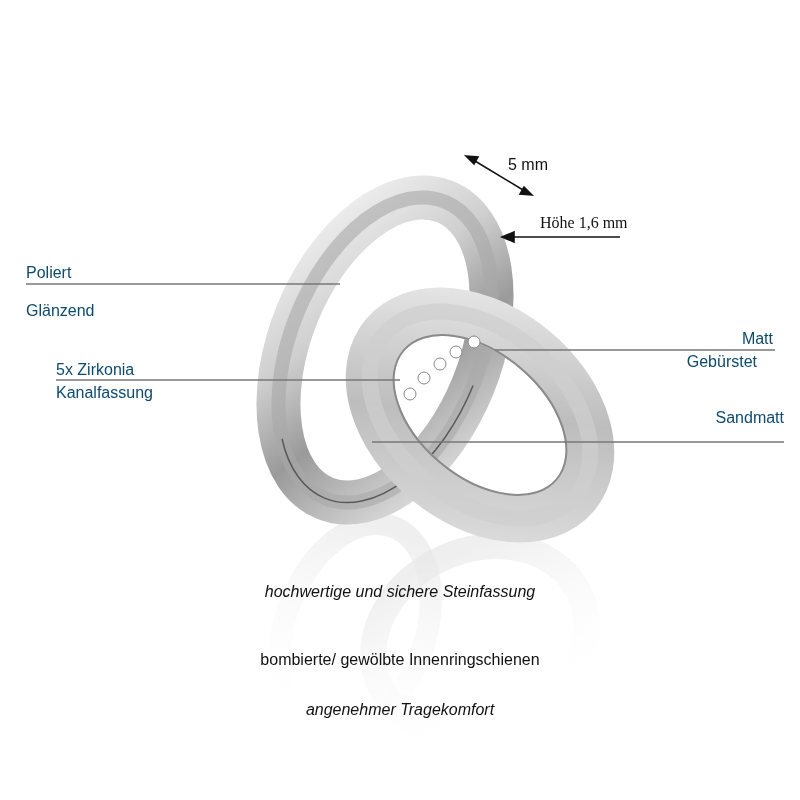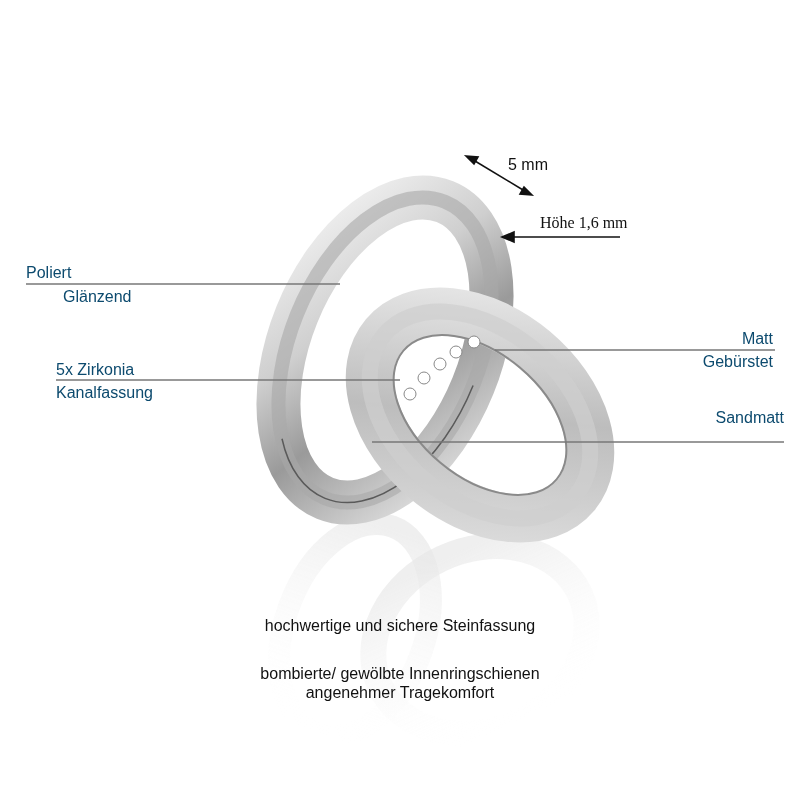--- a/index.html
+++ b/index.html
@@ -75,27 +75,27 @@
       <line x1="56" y1="380" x2="400" y2="380"></line>
       <line x1="495" y1="350" x2="775" y2="350"></line>
       <line x1="372" y1="442" x2="784" y2="442"></line>
     </g>
   </svg>
 
   <div class="dim" style="left:508px; top:156px;">5 mm</div>
   <div class="dim" style="left:540px; top:214px;font-family:Liberation Serif, serif;">Höhe 1,6 mm</div>
 
   <div class="label" style="left:26px; top:263px;">Poliert</div>
-  <div class="label" style="left:26px; top:287px;margin-left:37px;">Glänzend</div>
+  <div class="label" style="left:26px; top:301px;">Glänzend</div>
 
   <div class="label" style="left:56px; top:360px;text-align:right;">5x Zirkonia</div>
   <div class="label" style="left:56px; top:383px;">Kanalfassung</div>
 
   <div class="label right" style="right:27px; top:329px;">Matt</div>
-  <div class="label right" style="right:27px; top:352px;">Gebürstet</div>
+  <div class="label right" style="right:43px; top:352px;">Gebürstet</div>
 
   <div class="label right" style="right:16px; top:408px;margin-left:29px;">Sandmatt</div>
 
-  <div class="feature" style="top:616px;">hochwertige und sichere Steinfassung</div>
-  <div class="feature" style="top:664px;">bombierte/ gewölbte Innenringschienen</div>
-  <div class="feature" style="top:683px;">angenehmer Tragekomfort</div>
+  <div class="feature" style="top:582px;font-style:italic;">hochwertige und sichere Steinfassung</div>
+  <div class="feature" style="top:650px;">bombierte/ gewölbte Innenringschienen</div>
+  <div class="feature" style="top:700px;font-style:italic;">angenehmer Tragekomfort</div>
 
 </div>
 
 </body></html>

